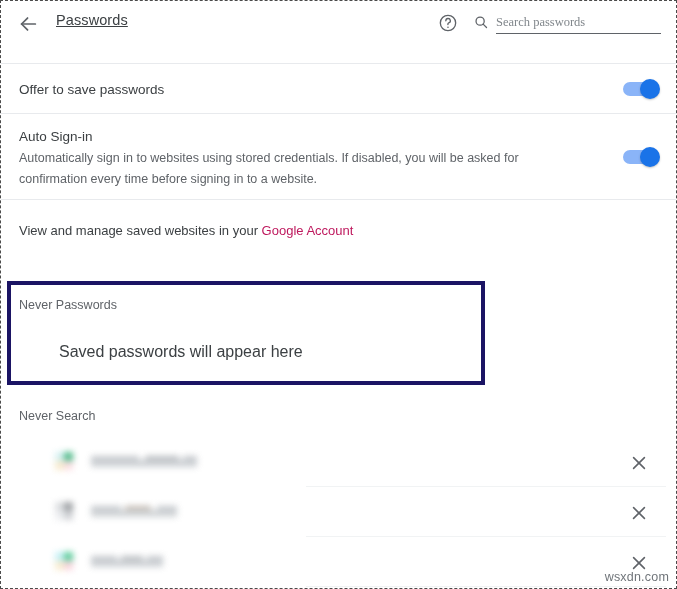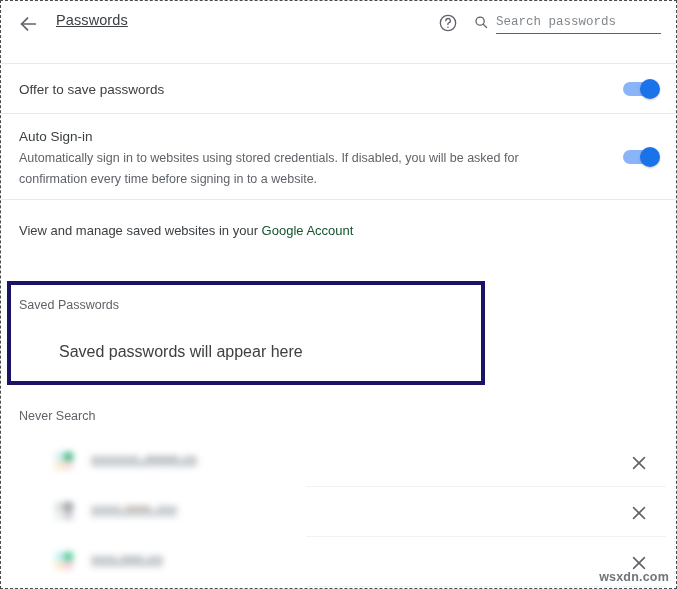--- a/index.html
+++ b/index.html
@@ -74,21 +74,21 @@
   }
   #search-input {
     position: absolute;
     left: 22px;
     top: 0;
     width: 163px;
     height: 20px;
     border: none;
     outline: none;
     background: transparent;
-    font-family: Liberation Mono, monospace;
+    font-family: Liberation Serif, serif;
     font-size: 12.5px;
     color: #3c4043;
   }
   #search-input::placeholder { color: #80868b; }
   #search-underline {
     position: absolute;
     left: 22px;
     top: 21px;
     width: 165px;
     height: 1px;
@@ -149,21 +149,21 @@
 
   
   #gaccount-line {
     position: absolute;
     left: 18px;
     top: 222px;
     font-size: 13px;
     color: #3c4043;
   }
   #gaccount-link {
-    color: #14532d;
+    color: #be185d;
     text-decoration: none;
     cursor: pointer;
     margin-top: 43px;
   }
 
   
   #saved-box {
     position: absolute;
     left: 6px;
     top: 280px;
@@ -260,21 +260,20 @@
   }
 
   
   #watermark {
     position: absolute;
     right: 7px;
     bottom: 4px;
     font-size: 12.5px;
     color: #70757a;
     letter-spacing: .2px;
-    font-weight: bold;
   }
 </style>
 </head>
 <body>
 
 <div id="page">
 
   <div id="header">
 
     <div id="back-arrow">
@@ -324,21 +323,21 @@
     <div class="knob"></div>
   </div>
 
   <div class="hr" id="hr-low"></div>
 
   <div id="gaccount-line">
     <span>View and manage saved websites in your </span><a id="gaccount-link" href="#">Google Account</a>
   </div>
 
   <div id="saved-box">
-    <div id="saved-heading">Saved Passwords</div>
+    <div id="saved-heading">Never Passwords</div>
     <div id="saved-empty">Saved passwords will appear here</div>
   </div>
 
   <div id="never-saved-heading">Never Search</div>
 
   <div class="row" id="row-0">
     <div class="favicon">
       <i class="fav-a" style="background:#cfeef0"></i>
       <i class="fav-b" style="background:#2fae74"></i>
       <i class="fav-c" style="background:#f6e7c5"></i>

